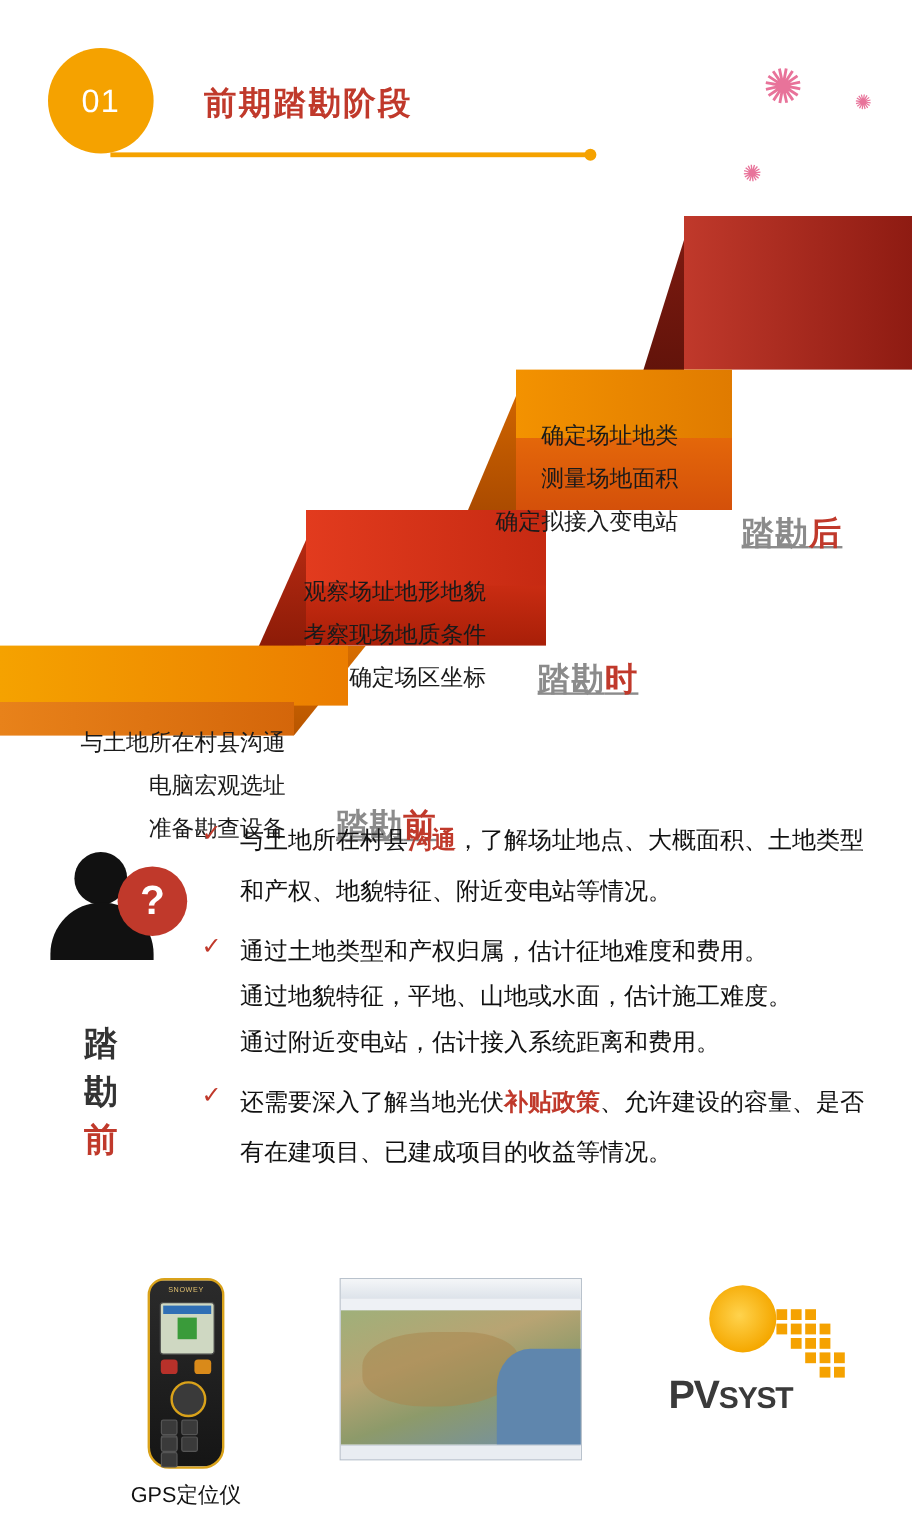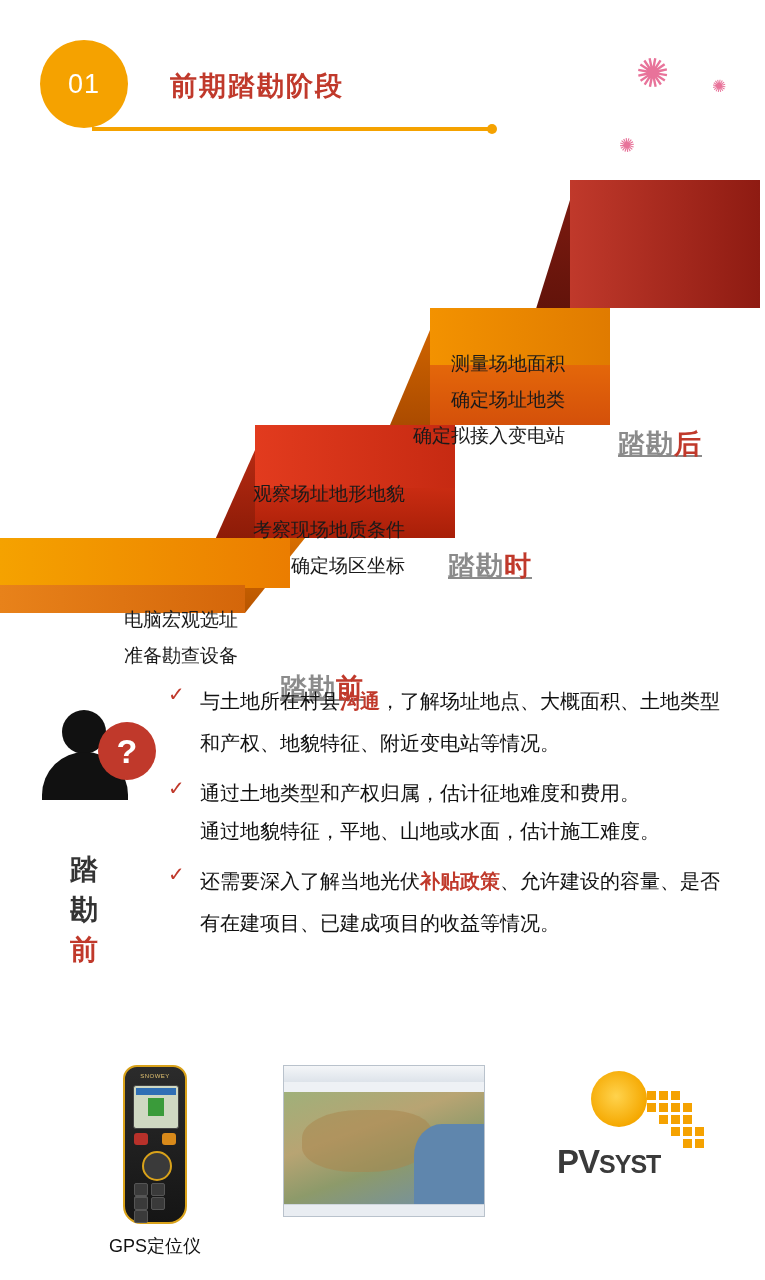--- a/index.html
+++ b/index.html
@@ -229,30 +229,31 @@
       <span>踏勘</span><span class="hl">后</span>
     </div>
     <div class="stair-label lbl2">
       <span>踏勘</span><span class="hl">时</span>
     </div>
     <div class="stair-label lbl1">
       <span>踏勘</span><span class="hl">前</span>
     </div>
 
     <div class="stair-text t3">
+      <div>确定场址地类</div>
       <div>测量场地面积</div>
-      <div>确定场址地类</div>
       <div>确定拟接入变电站</div>
     </div>
     <div class="stair-text t2">
       <div>观察场址地形地貌</div>
       <div>考察现场地质条件</div>
       <div>确定场区坐标</div>
     </div>
     <div class="stair-text t1">
+      <div>与土地所在村县沟通</div>
       <div>电脑宏观选址</div>
       <div>准备勘查设备</div>
     </div>
   </div>
 
   <div class="body-sec">
     <div class="avatar">
       <div class="head"></div>
       <div class="shoulders"></div>
       <div class="qmark">?</div>
@@ -272,20 +273,23 @@
         </div>
       </div>
 
       <div class="bullet">
         <span class="check">✓</span>
         <div class="sub-line">
           <span>通过</span><span class="r">土地类型</span><span>和</span><span class="r">产权归属</span><span>，估计征地难度和费用。</span>
         </div>
         <div class="sub-line">
           <span>通过</span><span class="r">地貌特征</span><span>，平地、山地或水面，估计施工难度。</span>
+        </div>
+        <div class="sub-line">
+          <span>通过</span><span class="r">附近变电站</span><span>，估计接入系统距离和费用。</span>
         </div>
       </div>
 
       <div class="bullet">
         <span class="check">✓</span>
         <div class="btxt">
           <span>还需要深入了解当地光伏</span><span class="r">补贴政策</span><span>、允许建设的容量、是否有在建项目、已建成项目的收益等情况。</span>
         </div>
       </div>
 

